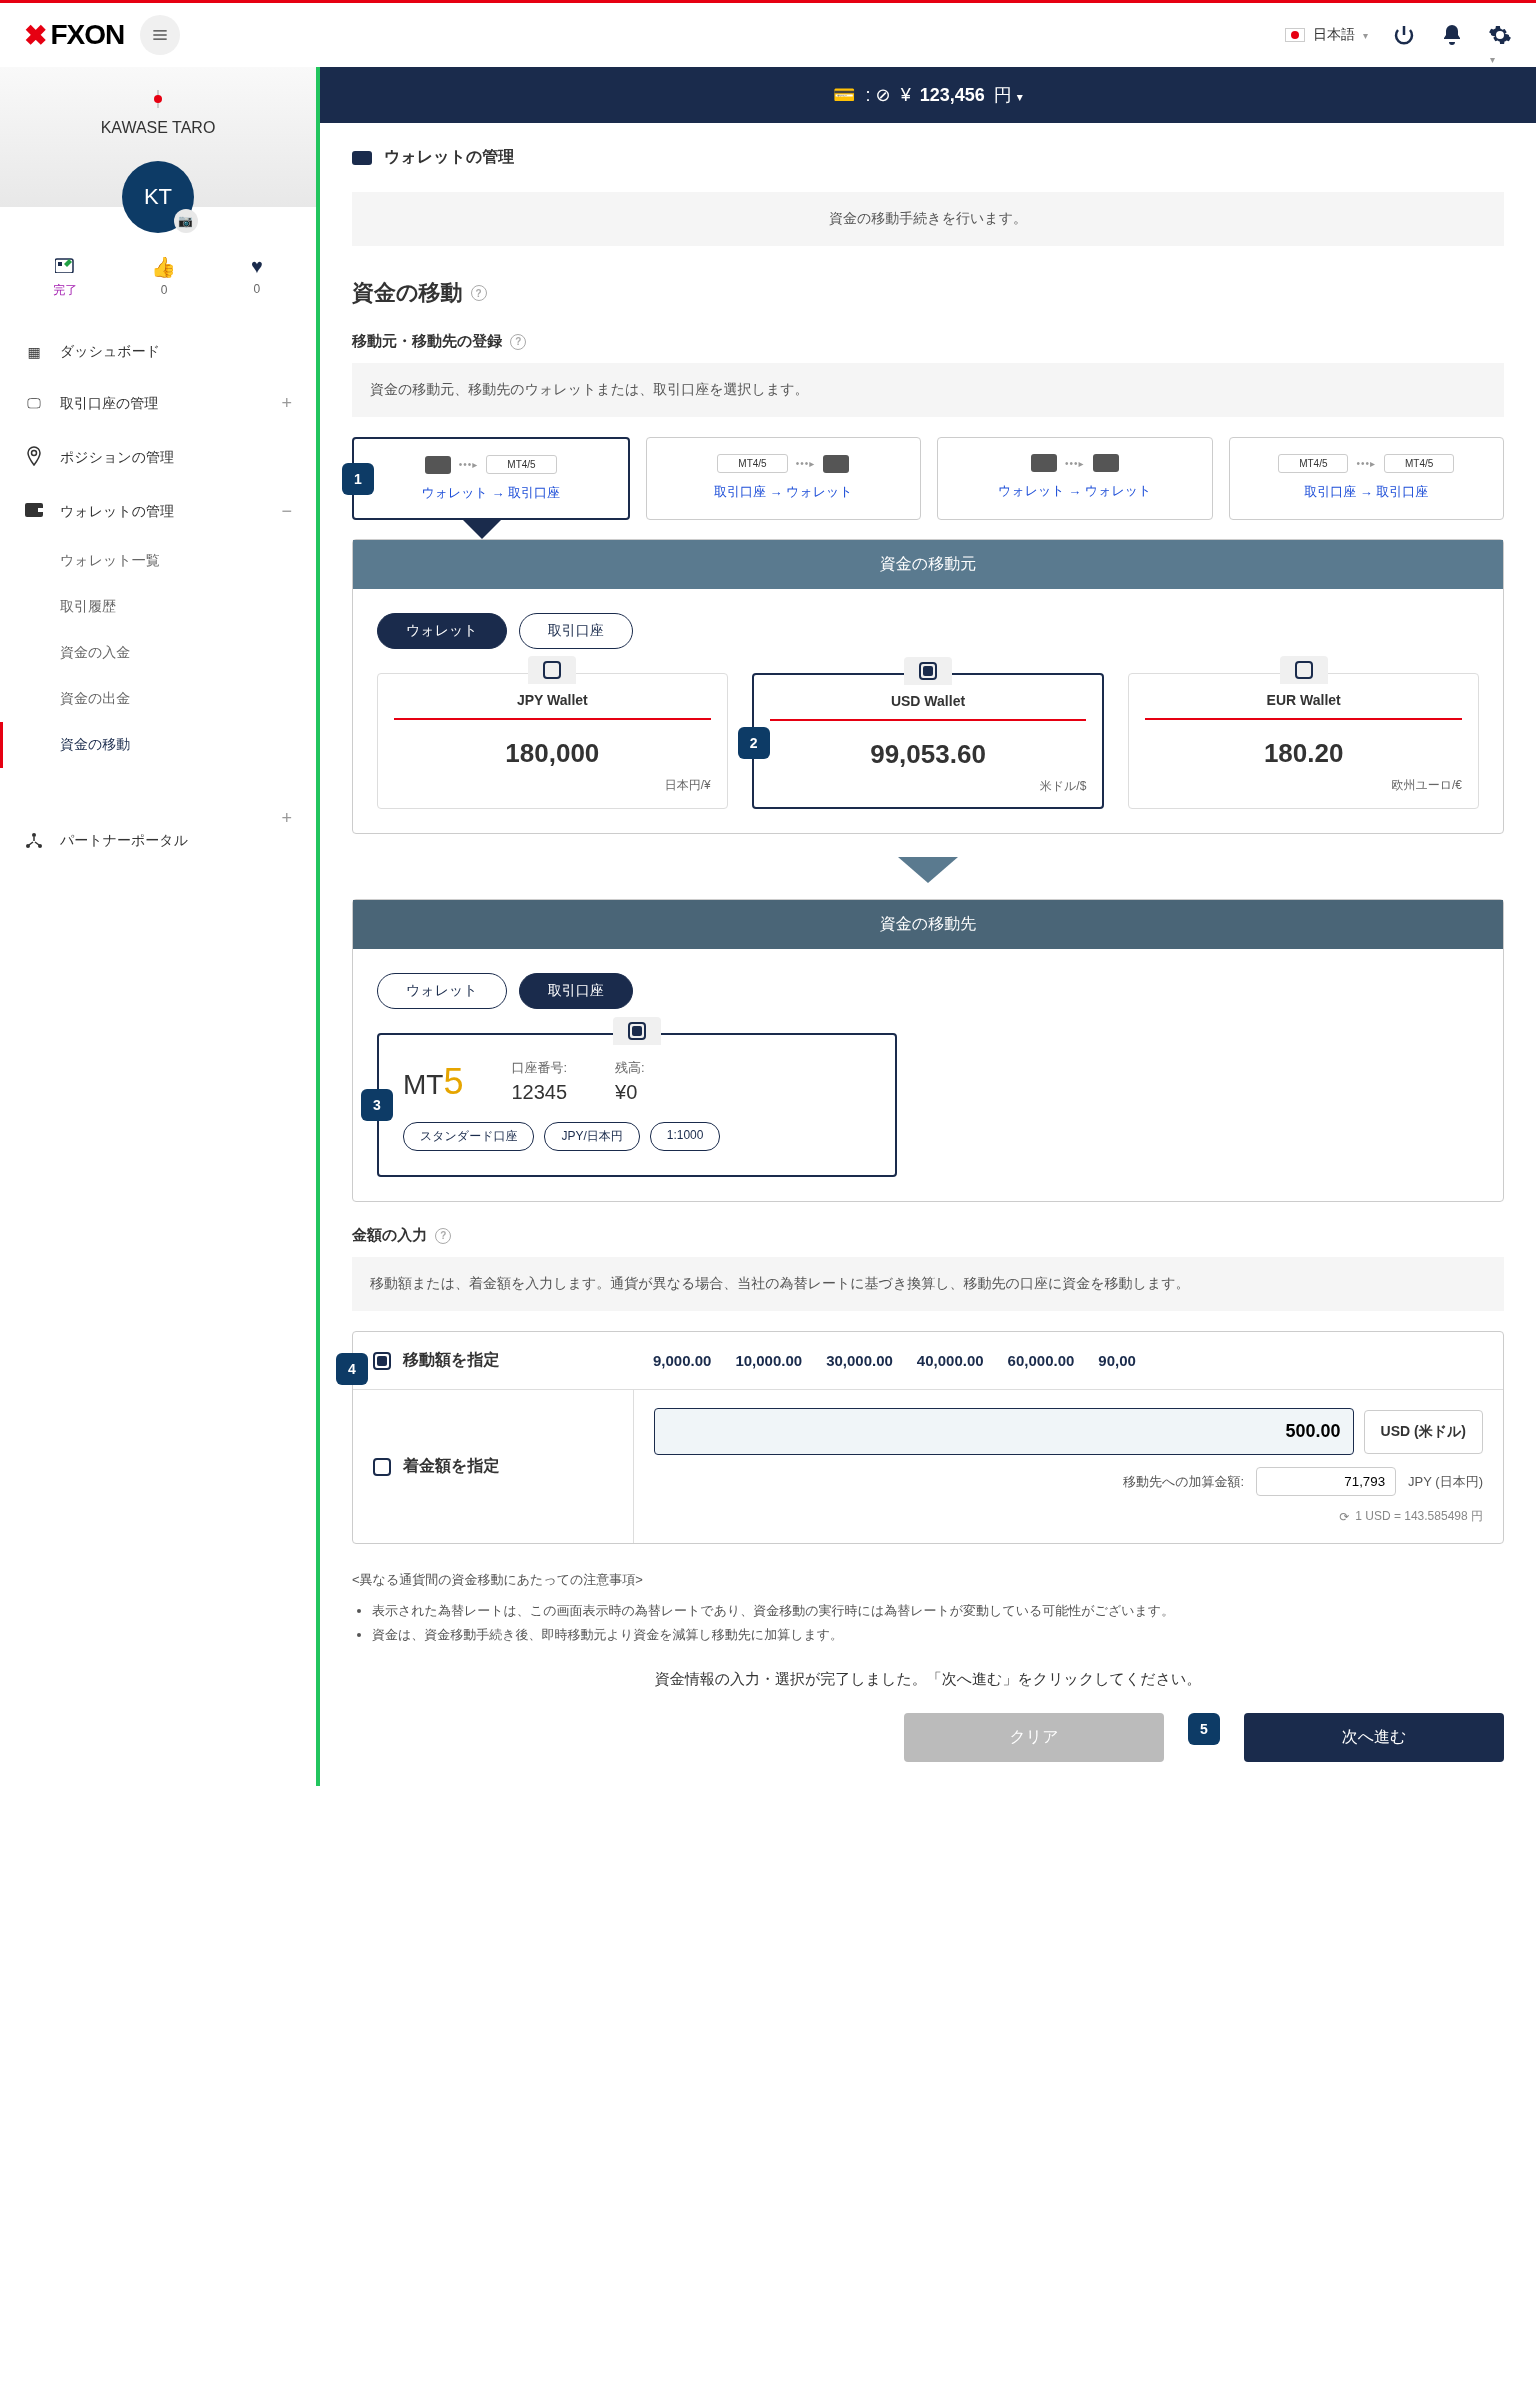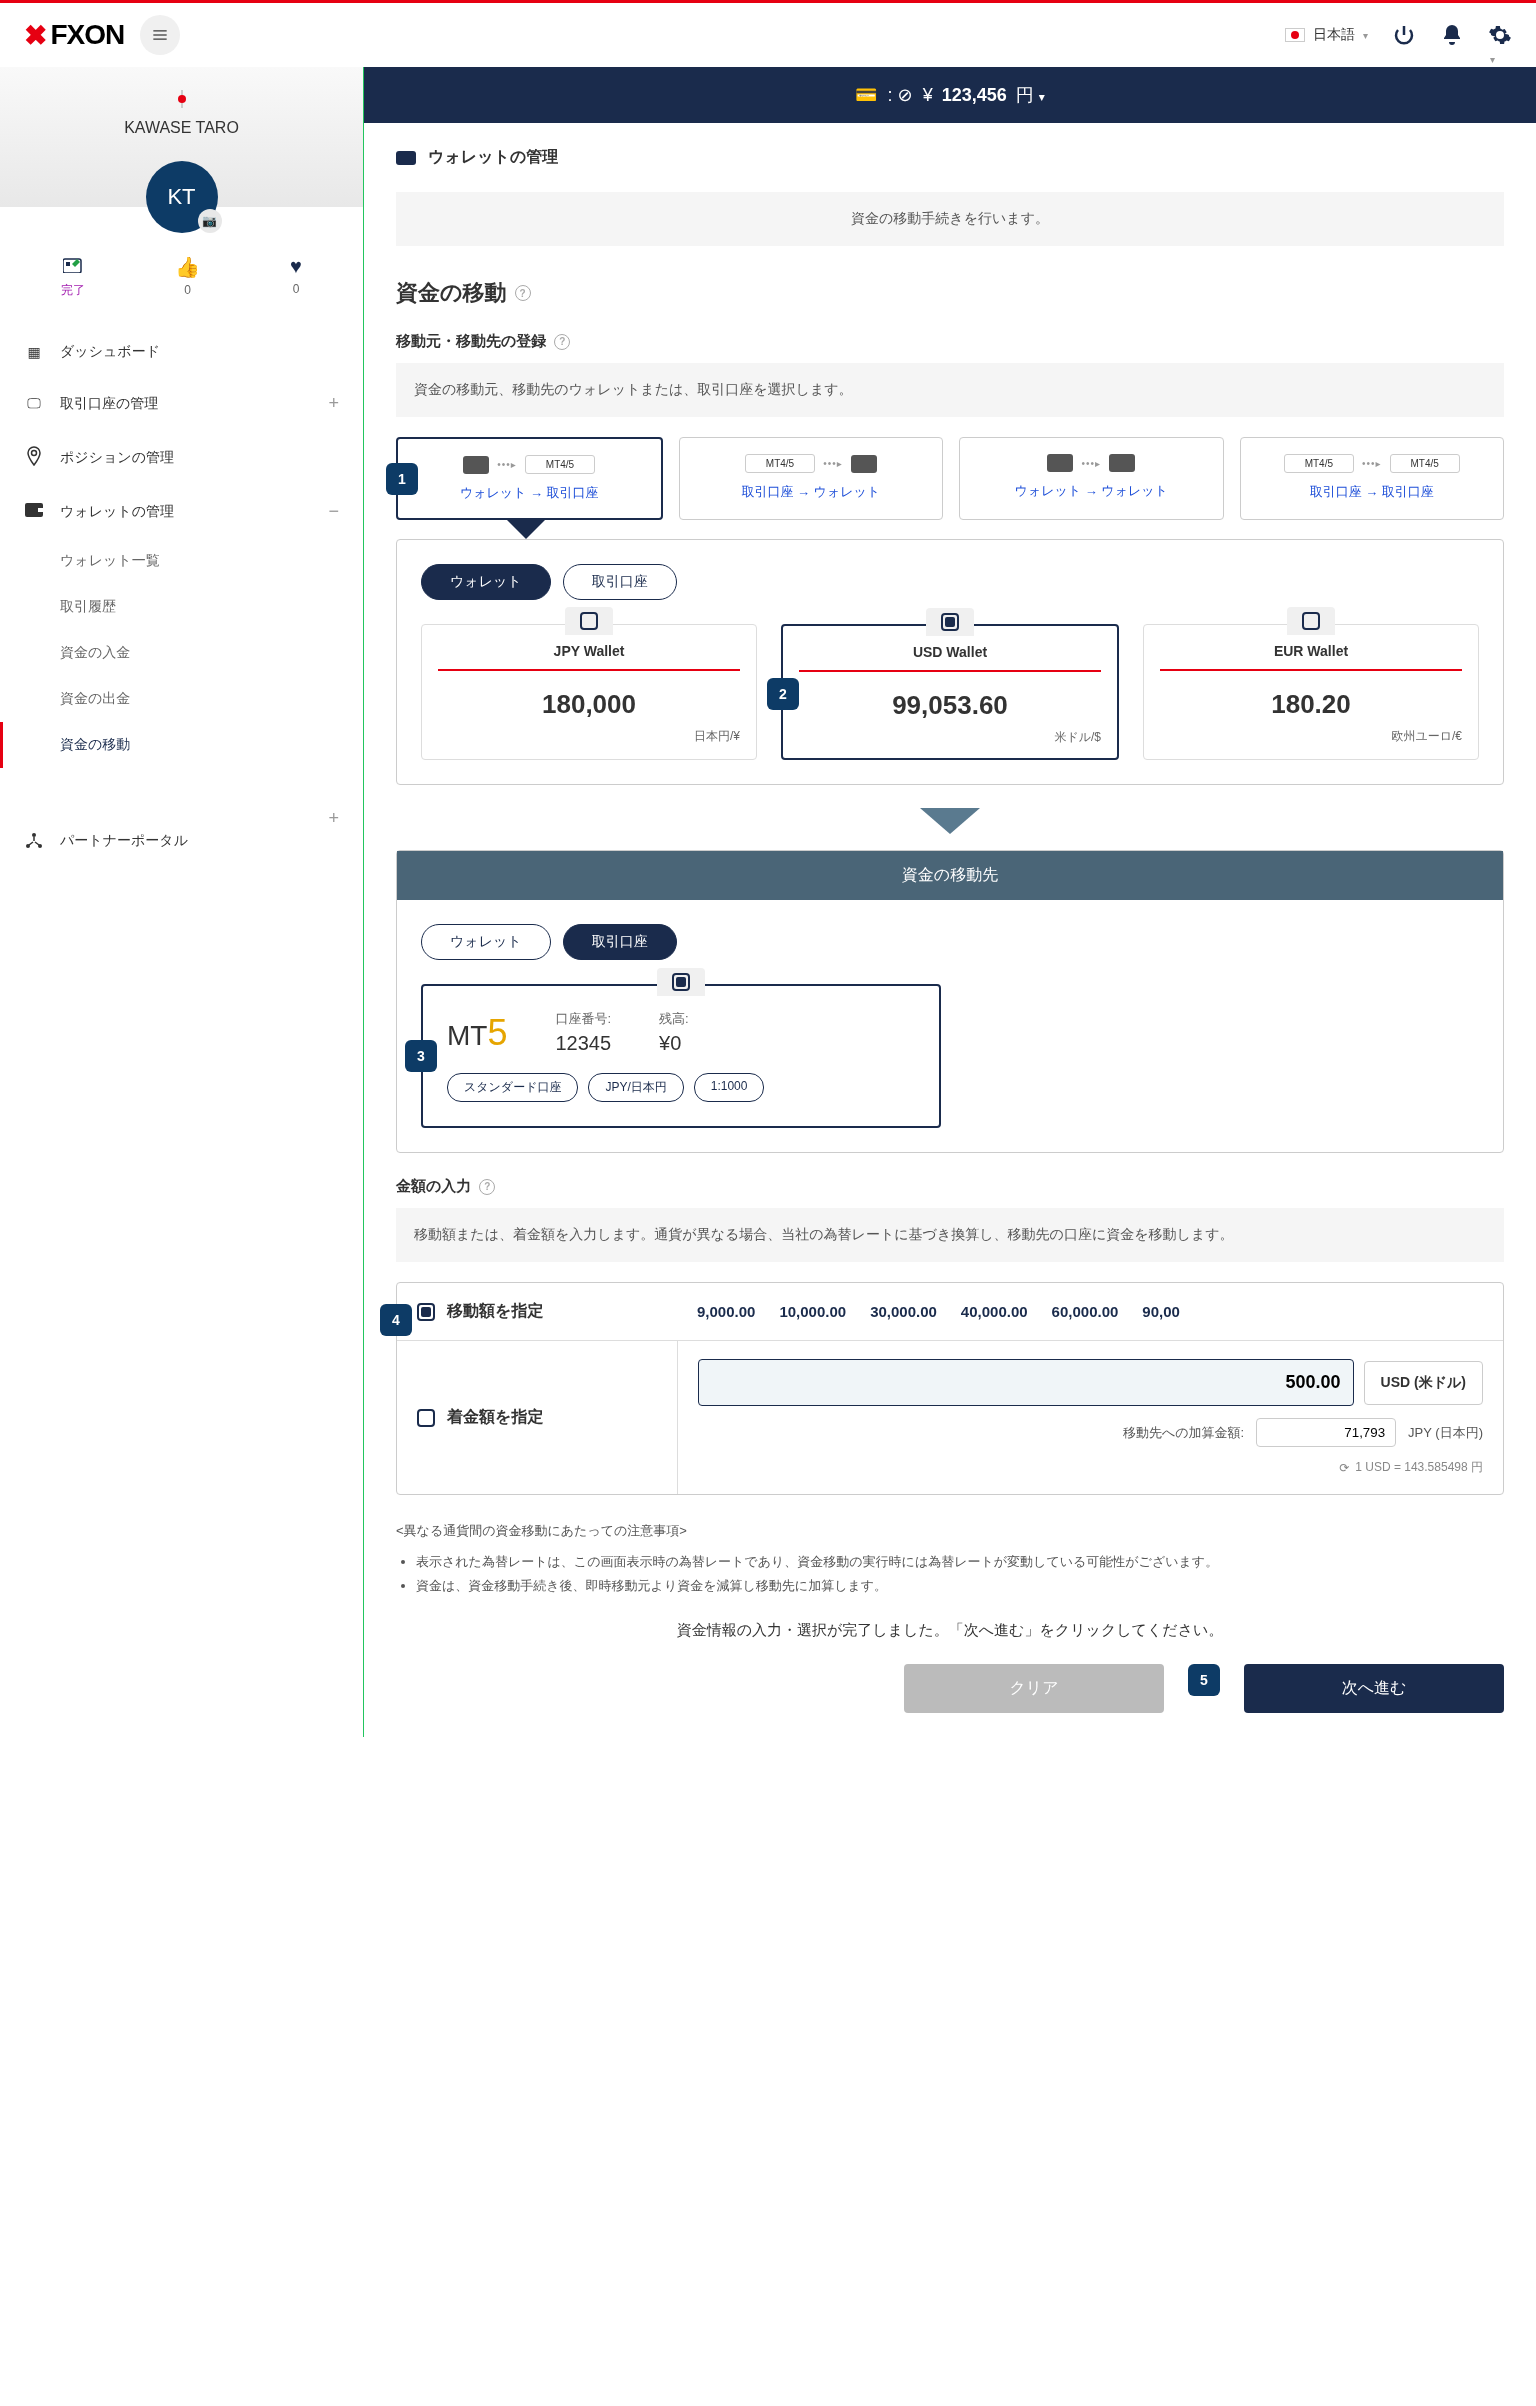--- a/index.html
+++ b/index.html
@@ -15,21 +15,21 @@
 .hamburger svg { width: 20px; height: 20px; }
 .header-right { display: flex; align-items: center; gap: 24px; }
 .lang-select { display: flex; align-items: center; gap: 8px; font-size: 14px; cursor: pointer; }
 .flag-jp { width: 20px; height: 14px; border: 1px solid #ccc; position: relative; background: #fff; }
 .flag-jp::after { content: ''; position: absolute; width: 8px; height: 8px; background: #e60012; border-radius: 50%; top: 50%; left: 50%; transform: translate(-50%, -50%); }
 .header-icon { width: 24px; height: 24px; cursor: pointer; color: #1a2b4c; }
 .header-icon svg { width: 100%; height: 100%; }
 
 
 .container { display: flex; }
-.sidebar { width: 364px; background: #fff; border-right: 1px solid #22c55e; }
+.sidebar { width: 320px; background: #fff; border-right: 4px solid #22c55e; }
 .main { flex: 1; background: #fff; }
 
 
 .profile-area { background: linear-gradient(to bottom, #f9f9f9, #e8e8e8); padding: 24px 0 0; text-align: center; position: relative; }
 .profile-flag { margin-bottom: 12px; }
 .profile-name { font-size: 16px; color: #333; margin-bottom: 24px; }
 .avatar { width: 72px; height: 72px; border-radius: 50%; background: #0d3b66; color: #fff; display: inline-flex; align-items: center; justify-content: center; font-size: 22px; font-weight: 500; position: relative; margin-bottom: -36px; z-index: 2; }
 .avatar-cam { position: absolute; bottom: 0; right: -4px; width: 24px; height: 24px; background: #e8e8e8; border-radius: 50%; display: flex; align-items: center; justify-content: center; font-size: 12px; }
 
 .stats { display: flex; justify-content: space-around; padding: 48px 16px 20px; }
@@ -343,20 +343,21 @@
           <div class="transfer-tab-label">取引口座 → 取引口座</div>
         </div>
       </div>
       <div class="tab-pointer">
         <svg width="40" height="20">
             <polygon points="0,0 40,0 20,20" fill="#1a2b4c"></polygon>
           </svg>
       </div>
 
       <div class="panel">
+        <div class="panel-header">資金の移動元</div>
         <div class="panel-body">
           <div class="pill-tabs">
             <div class="pill active">ウォレット</div>
             <div class="pill inactive">取引口座</div>
           </div>
           <div class="wallet-cards">
             <div class="wallet-card">
               <div class="wallet-check">
                   <div class="check-box"></div>
                 </div>

